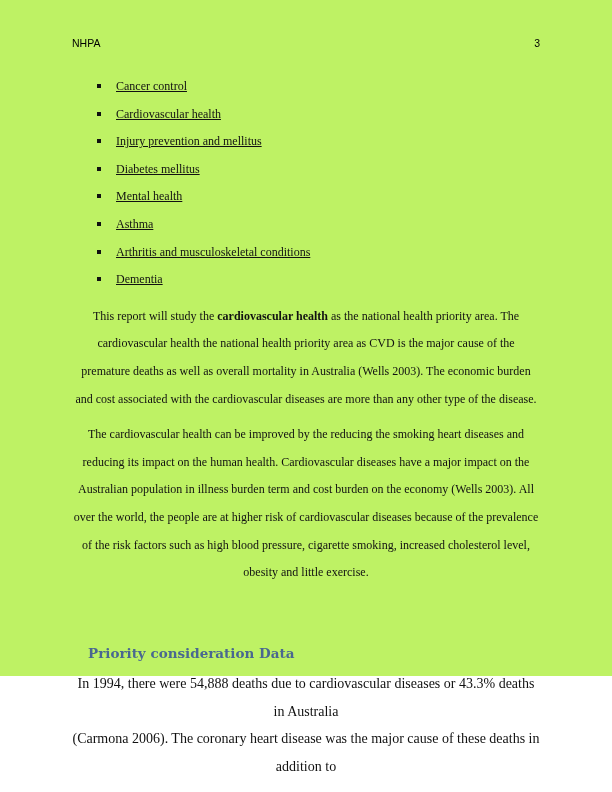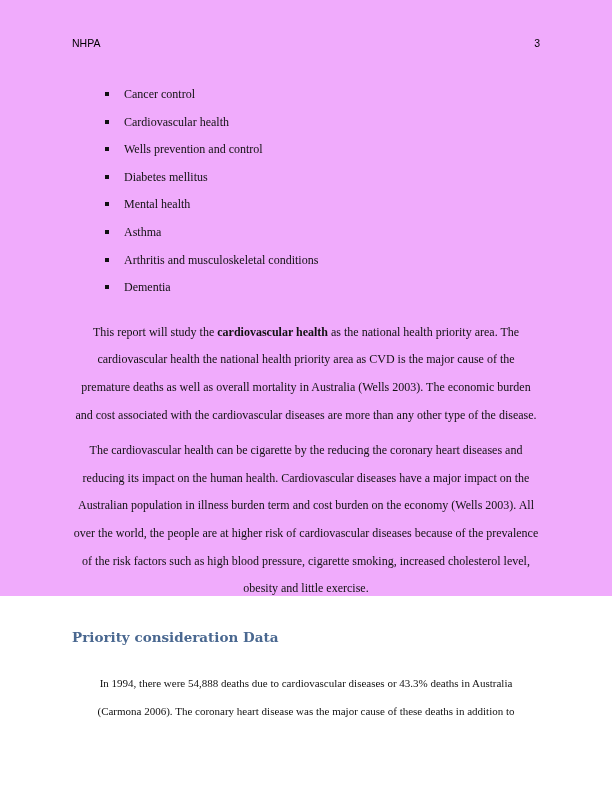--- a/index.html
+++ b/index.html
@@ -1,63 +1,63 @@
 <!DOCTYPE html>
 <html><head>
   <meta charset="utf-8">
   <style>
     html, body { margin: 0; padding: 0; background: #ffffff; }
     body { width: 612px; height: 792px; position: relative; overflow: hidden; }
-    .page { position: absolute; left: 0; top: 0; width: 612px; height: 596px; background: #f0abfc; }
+    .page { position: absolute; left: 0; top: 0; width: 612px; height: 676px; background: #bef264; }
     .header { position: absolute; top: 37px; left: 72px; right: 72px; height: 14px;
       font-family: "Liberation Sans", sans-serif; font-size: 10.5px; color: #000; }
     .header .left { position: absolute; left: 0; top: 0; }
     .header .right { position: absolute; right: 0; top: 0; }
     .body { position: absolute; left: 72px; width: 468px; top: 68px;
       font-family: "Liberation Serif", serif; font-size: 12px; color: #111; }
-    ul.bullets { list-style: none; margin: 16px; padding: 0; }
+    ul.bullets { list-style: none; margin: 8px; padding: 0; text-decoration: underline; }
     ul.bullets li { position: relative; padding-left: 36px; height: 27.6px; line-height: 20px; }
     ul.bullets li .bullet { position: absolute; left: 17px; top: 8px; width: 4px; height: 4px; background: #111; }
     p.para { margin: 0; line-height: 27.6px; text-align: center; }
     p.gap { margin-top: 8px; }
     h2.heading { font-family: "DejaVu Serif", serif; font-weight: bold; color: #4a6890;
-      font-size: 13.5px; margin: 0; position: absolute; left: 72px; top: 629px; }
+      font-size: 13.5px; margin: 16px; position: absolute; left: 72px; top: 629px; }
     .after { position: absolute; left: 72px; width: 468px; top: 670px;
-      font-family: "Liberation Serif", serif; font-size: 11px; color: #111; }
+      font-family: "Liberation Serif", serif; font-size: 14px; color: #111; }
   </style>
 </head>
 <body>
 
 <div class="page">
   <div class="header">
     <span class="left">NHPA</span>
     <span class="right">3</span>
   </div>
 
   <div class="body">
     <ul class="bullets">
       <li><span class="bullet"></span><span>Cancer control</span></li>
       <li><span class="bullet"></span><span>Cardiovascular health</span></li>
-      <li><span class="bullet"></span><span>Wells prevention and control</span></li>
+      <li><span class="bullet"></span><span>Injury prevention and mellitus</span></li>
       <li><span class="bullet"></span><span>Diabetes mellitus</span></li>
       <li><span class="bullet"></span><span>Mental health</span></li>
       <li><span class="bullet"></span><span>Asthma</span></li>
       <li><span class="bullet"></span><span>Arthritis and musculoskeletal conditions</span></li>
       <li><span class="bullet"></span><span>Dementia</span></li>
     </ul>
 
     <p class="para" style="margin-top:-2px;">
       <span>This report will study the </span><b>cardiovascular health</b><span> as the national health priority area. The</span><br>
       <span>cardiovascular health the national health priority area as CVD is the major cause of the</span><br>
       <span>premature deaths as well as overall mortality in Australia (Wells 2003). The economic burden</span><br>
       <span>and cost associated with the cardiovascular diseases are more than any other type of the disease.</span>
     </p>
 
     <p class="para gap">
-      <span>The cardiovascular health can be cigarette by the reducing the coronary heart diseases and</span><br>
+      <span>The cardiovascular health can be improved by the reducing the smoking heart diseases and</span><br>
       <span>reducing its impact on the human health. Cardiovascular diseases have a major impact on the</span><br>
       <span>Australian population in illness burden term and cost burden on the economy (Wells 2003). All</span><br>
       <span>over the world, the people are at higher risk of cardiovascular diseases because of the prevalence</span><br>
       <span>of the risk factors such as high blood pressure, cigarette smoking, increased cholesterol level,</span><br>
       <span>obesity and little exercise.</span>
     </p>
   </div>
 
   <h2 class="heading">Priority consideration Data</h2>
 

